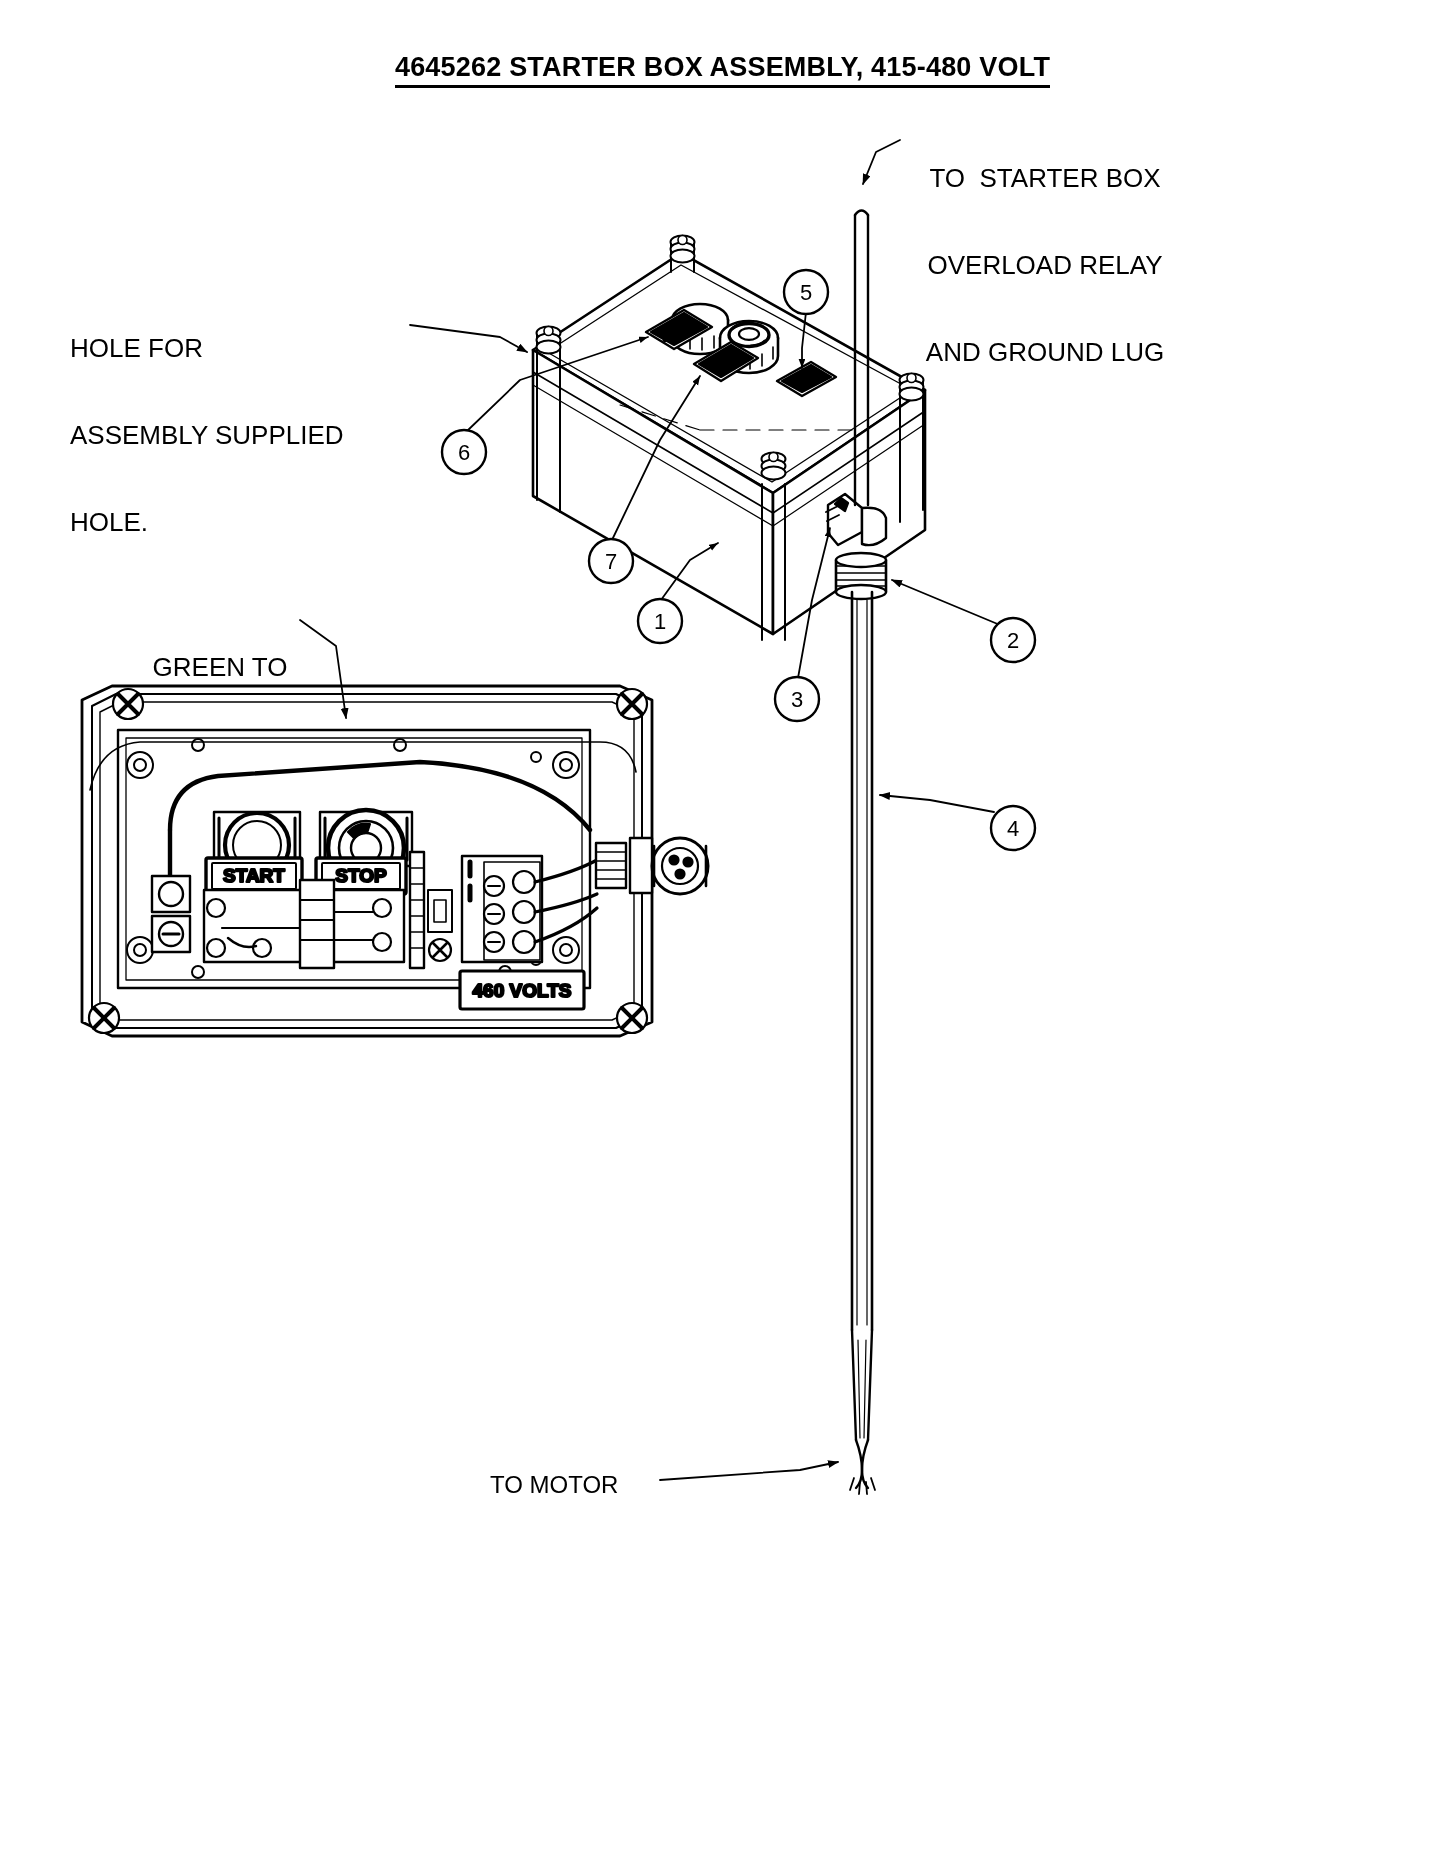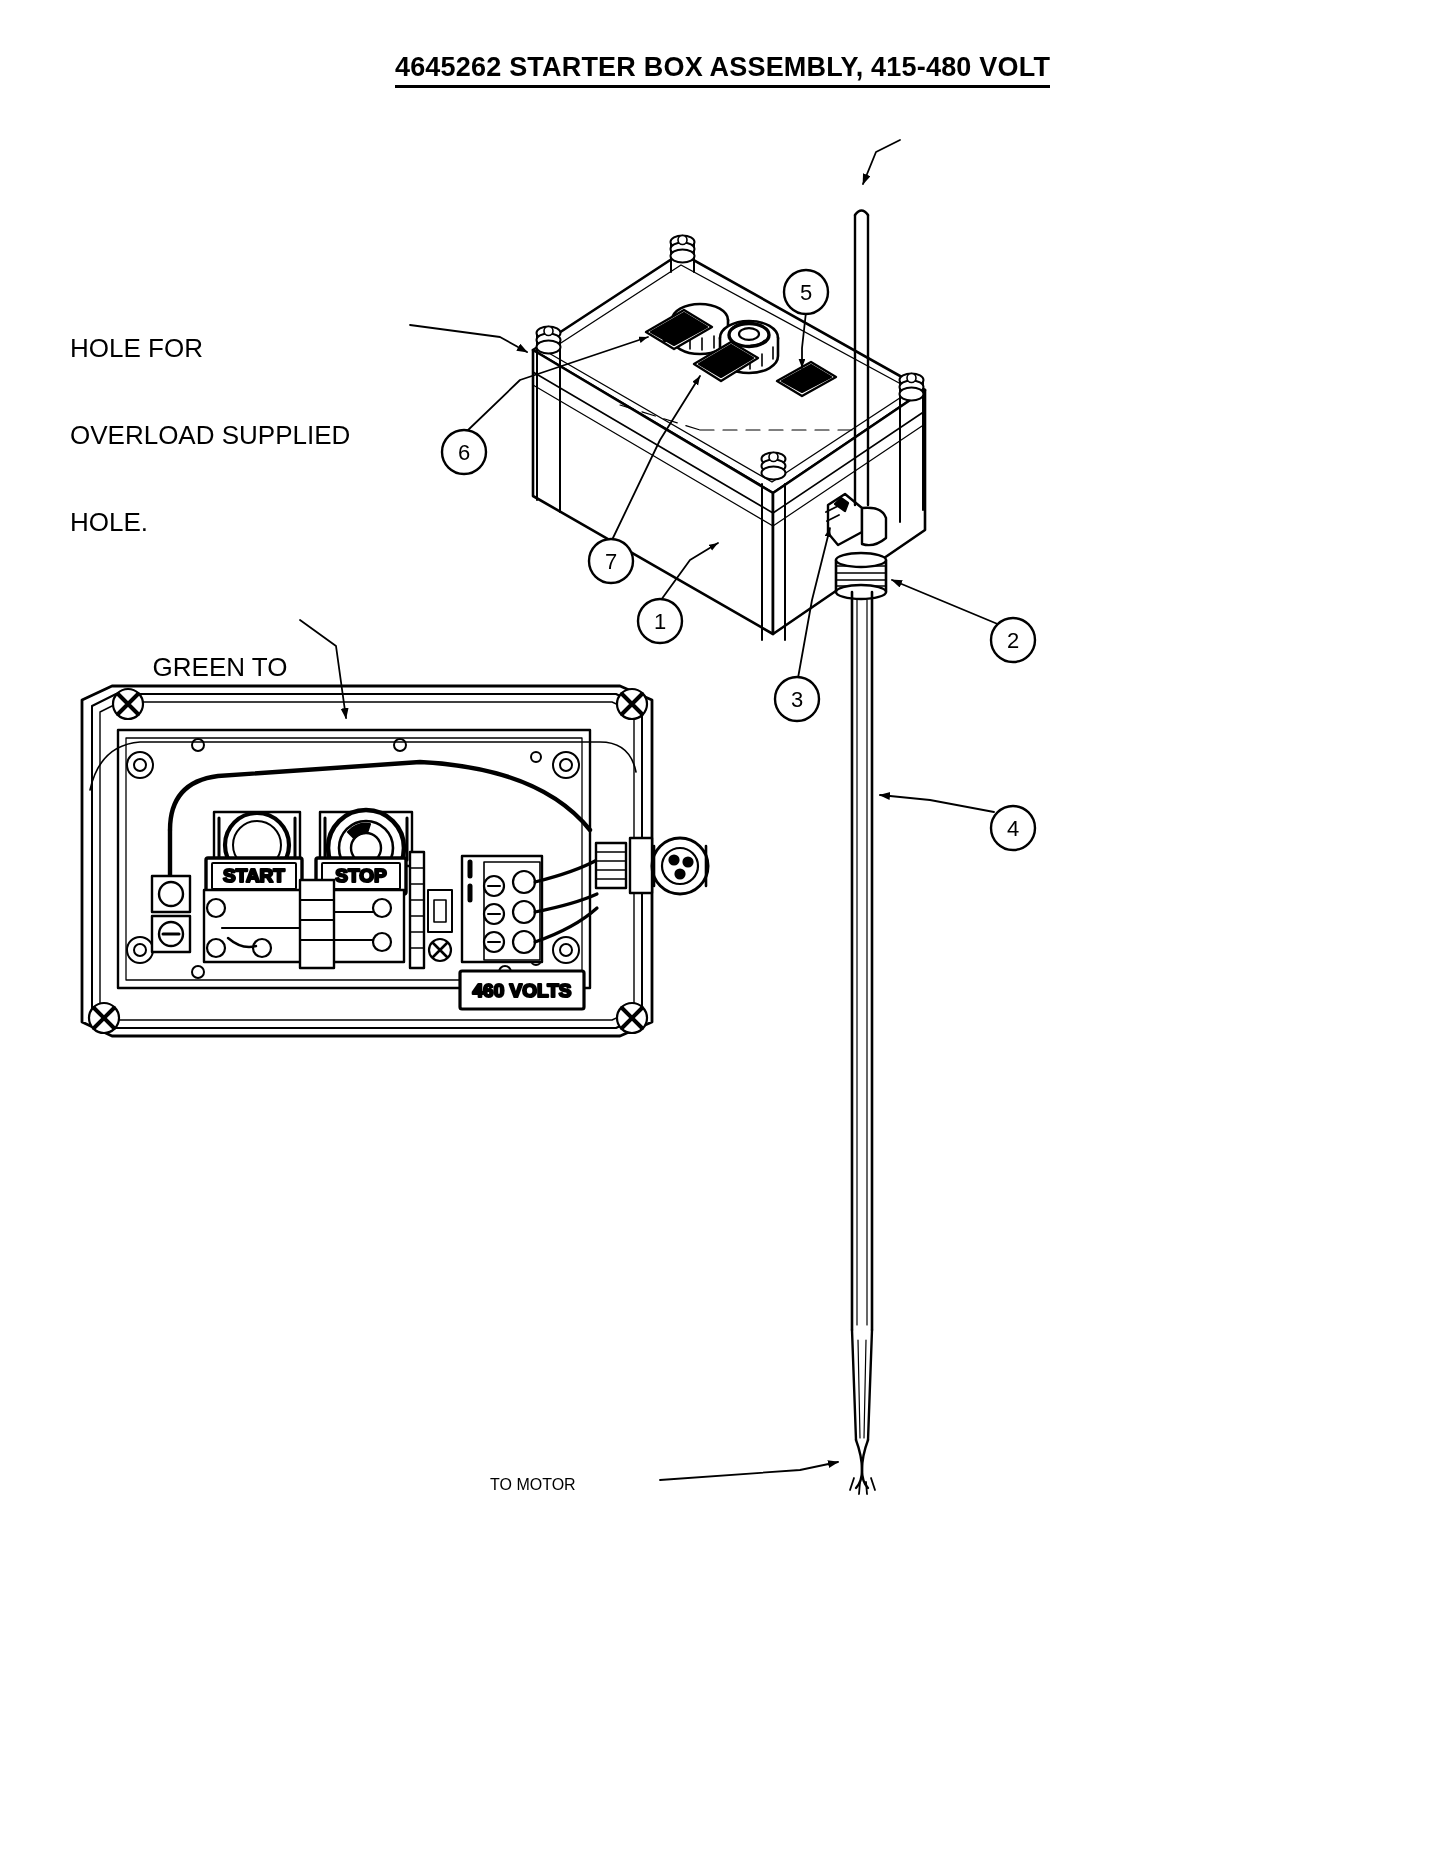--- a/index.html
+++ b/index.html
@@ -9,35 +9,40 @@
   .txt{position:absolute;white-space:pre;}
   #title{
     top:52px;left:0;width:1445px;text-align:center;
     font-size:27px;font-weight:bold;letter-spacing:.2px;
   }
   #title span{display:inline-block;border-bottom:3px solid #000;padding-bottom:2px;}
   .callout{font-size:26px;line-height:29px;}
   #co-starter{top:106px;left:905px;width:280px;text-align:center;}
   #co-hole{top:276px;left:70px;width:340px;}
   #co-green{top:595px;left:100px;width:240px;text-align:center;}
-  #co-motor{top:1470px;left:490px;font-size:16px;}
+  #co-motor{top:1470px;left:490px;font-size:24px;}
   svg{position:absolute;top:0;left:0;}
   .bub-t{font-size:22px;font-family:"Liberation Sans",sans-serif;}
 </style>
 </head>
 <body>
 
 <div id="sheet">
 
   <div class="txt" id="title"><span>4645262 STARTER BOX ASSEMBLY, 415-480 VOLT</span></div>
 
+  <div class="txt callout" id="co-starter">
+    <div>TO  STARTER BOX</div>
+    <div>OVERLOAD RELAY</div>
+    <div>AND GROUND LUG</div>
+  </div>
 
   <div class="txt callout" id="co-hole">
     <div>HOLE FOR</div>
-    <div>OVERLOAD SUPPLIED</div>
+    <div>ASSEMBLY SUPPLIED</div>
     <div>HOLE.</div>
   </div>
 
   <div class="txt callout" id="co-green">
     <div>GREEN TO</div>
     <div>GROUND LUG</div>
   </div>
 
   <div class="txt callout" id="co-motor">TO MOTOR</div>
 

